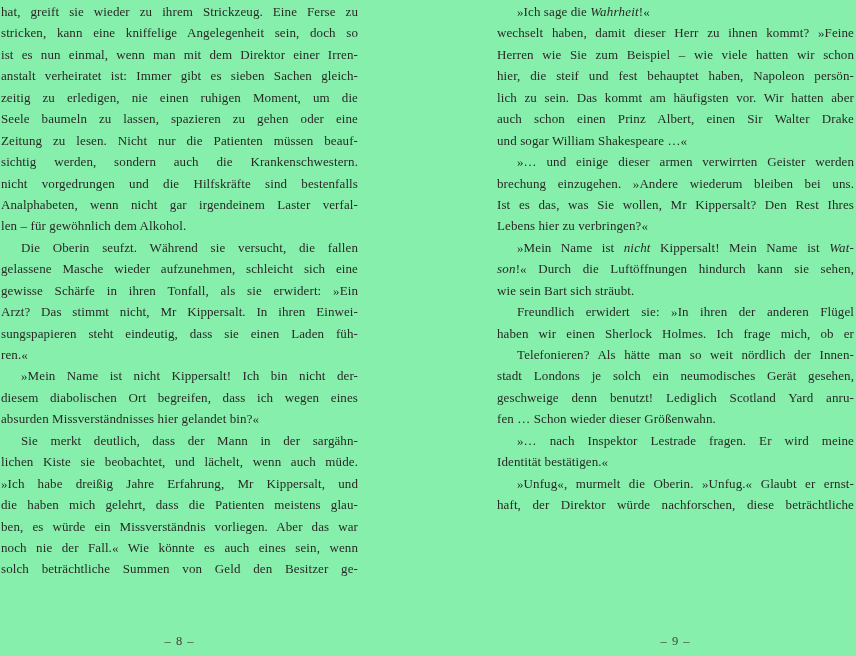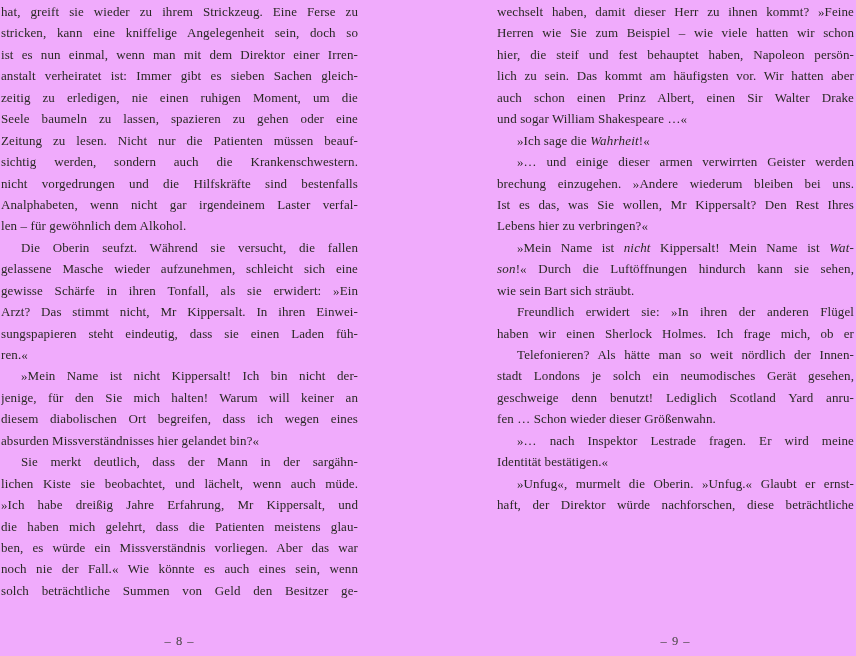--- a/index.html
+++ b/index.html
@@ -4,21 +4,21 @@
 <style>
   html, body {
     margin: 0;
     padding: 0;
     background: #fcfcfa;
   }
   .spread {
     position: relative;
     width: 856px;
     height: 656px;
-    background: #f0abfc;
+    background: #86efac;
     font-family: "Liberation Serif", "DejaVu Serif", serif;
     color: #2a2925;
     overflow: hidden;
   }
   .page {
     position: absolute;
     top: 0;
     height: 656px;
     width: 357px;
   }
@@ -86,49 +86,48 @@
         <div class="paragraph">
           <div class="line indent">Die Oberin seufzt. Während sie versucht, die fallen</div>
           <div class="line">gelassene Masche wieder aufzunehmen, schleicht sich eine</div>
           <div class="line">gewisse Schärfe in ihren Tonfall, als sie erwidert: »Ein</div>
           <div class="line">Arzt? Das stimmt nicht, Mr Kippersalt. In ihren Einwei-</div>
           <div class="line">sungspapieren steht eindeutig, dass sie einen Laden füh-</div>
           <div class="line last">ren.«</div>
         </div>
         <div class="paragraph">
           <div class="line indent">»Mein Name ist nicht Kippersalt! Ich bin nicht der-</div>
-          <div class="line">jenige, für den Sie mich halten! Warum will keiner an</div>
           <div class="line">diesem diabolischen Ort begreifen, dass ich wegen eines</div>
           <div class="line last">absurden Missverständnisses hier gelandet bin?«</div>
         </div>
         <div class="paragraph">
           <div class="line indent">Sie merkt deutlich, dass der Mann in der sargähn-</div>
           <div class="line">lichen Kiste sie beobachtet, und lächelt, wenn auch müde.</div>
           <div class="line">»Ich habe dreißig Jahre Erfahrung, Mr Kippersalt, und</div>
           <div class="line">die haben mich gelehrt, dass die Patienten meistens glau-</div>
           <div class="line">ben, es würde ein Missverständnis vorliegen. Aber das war</div>
           <div class="line">noch nie der Fall.« Wie könnte es auch eines sein, wenn</div>
           <div class="line">solch beträchtliche Summen von Geld den Besitzer ge-</div>
         </div>
       </div>
     <div class="page-number">– 8 –</div>
   </div>
 
   <div class="page page-right">
     <div class="page-text">
         <div class="paragraph">
+          <div class="line last indent">»Ich sage die <em>Wahrheit</em>!«</div>
+        </div>
+        <div class="paragraph">
           <div class="line">wechselt haben, damit dieser Herr zu ihnen kommt? »Feine</div>
           <div class="line">Herren wie Sie zum Beispiel – wie viele hatten wir schon</div>
           <div class="line">hier, die steif und fest behauptet haben, Napoleon persön-</div>
           <div class="line">lich zu sein. Das kommt am häufigsten vor. Wir hatten aber</div>
           <div class="line">auch schon einen Prinz Albert, einen Sir Walter Drake</div>
           <div class="line last">und sogar William Shakespeare …«</div>
-        </div>
-        <div class="paragraph">
-          <div class="line last indent">»Ich sage die <em>Wahrheit</em>!«</div>
         </div>
         <div class="paragraph">
           <div class="line indent">»… und einige dieser armen verwirrten Geister werden</div>
           <div class="line">brechung einzugehen. »Andere wiederum bleiben bei uns.</div>
           <div class="line">Ist es das, was Sie wollen, Mr Kippersalt? Den Rest Ihres</div>
           <div class="line last">Lebens hier zu verbringen?«</div>
         </div>
         <div class="paragraph">
           <div class="line indent">»Mein Name ist <em>nicht</em> Kippersalt! Mein Name ist <em>Wat-</em></div>
           <div class="line"><em>son</em>!« Durch die Luftöffnungen hindurch kann sie sehen,</div>

